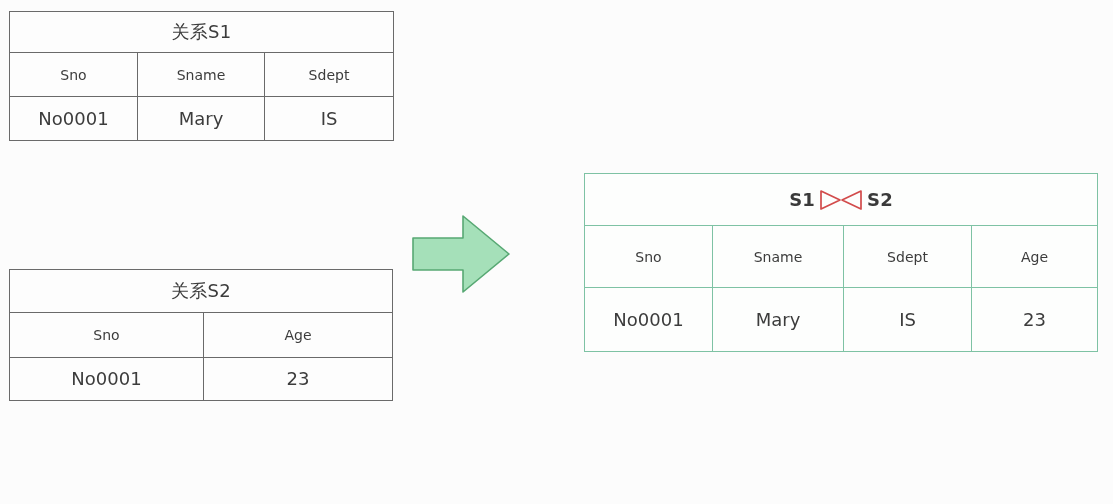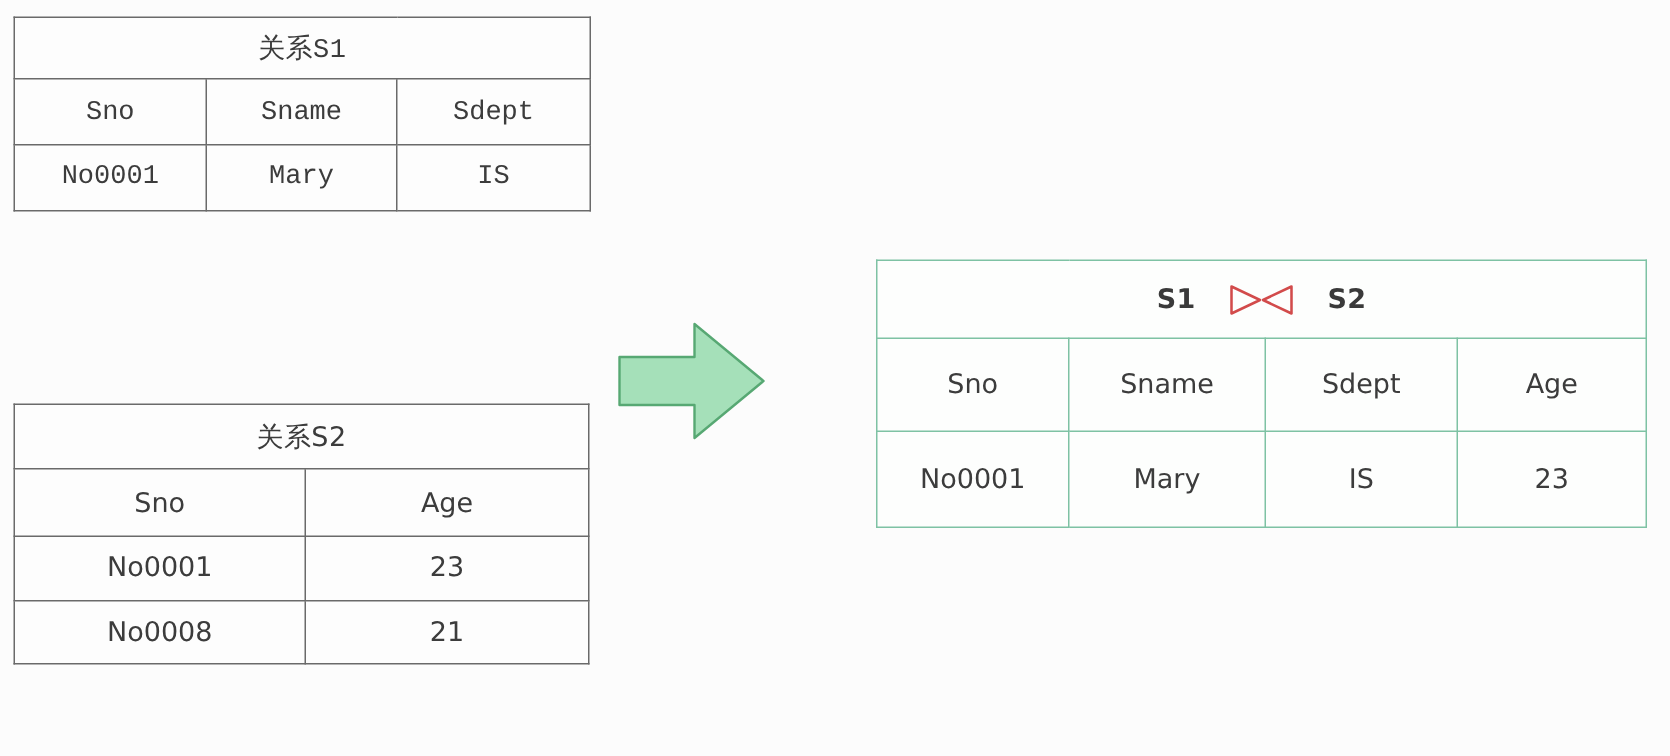--- a/index.html
+++ b/index.html
@@ -34,29 +34,28 @@
     font-size: 18px;
     color: #3c3c3c;
     padding: 0;
     background: #fdfdfd;
   }
   .rel-table td.title {
     font-size: 18px;
     letter-spacing: .3px;
   }
   .rel-table td.hdr {
-    font-size: 18px;
+    font-size: 14px;
   }
 
   
   #table-s1 {
     left: 9px;
     top: 11px;
     width: 384px;
-    font-family: Liberation Mono, monospace;
   }
   #table-s1 .r-title { height: 41px; }
   #table-s1 .r-hdr   { height: 44px; }
   #table-s1 .r-data  { height: 43.5px; }
   #table-s1 col.c1 { width: 128px; }
   #table-s1 col.c2 { width: 127px; }
   #table-s1 col.c3 { width: 129px; }
 
   
   #table-s2 {
@@ -86,21 +85,21 @@
   #table-result col.c1 { width: 128px; }
   #table-result col.c2 { width: 131px; }
   #table-result col.c3 { width: 128px; }
   #table-result col.c4 { width: 126px; }
 
   
   .join-title {
     display: flex;
     align-items: center;
     justify-content: center;
-    gap: 18px;
+    gap: 0;
     font-size: 18px;
     font-weight: bold;
     color: #3a3a3a;
     line-height: 1;
   }
   .join-title .operand { font-weight: bold; letter-spacing: .2px; }
   .join-symbol {
     display: inline-flex;
     align-items: center;
     margin: 0 3px;
@@ -152,24 +151,20 @@
       <tr class="r-title">
         <td class="title" colspan="2">关系S2</td>
       </tr>
       <tr class="r-hdr">
         <td class="hdr">Sno</td>
         <td class="hdr">Age</td>
       </tr>
       <tr class="r-data">
         <td>No0001</td>
         <td>23</td>
-      </tr>
-      <tr class="r-data">
-        <td>No0008</td>
-        <td>21</td>
       </tr>
     </tbody>
   </table>
 
   <svg id="flow-arrow" viewBox="0 0 100 84">
     <polygon points="2,26 52,26 52,4 98,42 52,80 52,58 2,58" fill="#a5e0b9" stroke="#57a873" stroke-width="1.6" stroke-linejoin="round"></polygon>
   </svg>
 
   <table class="rel-table" id="table-result">
     <colgroup>

